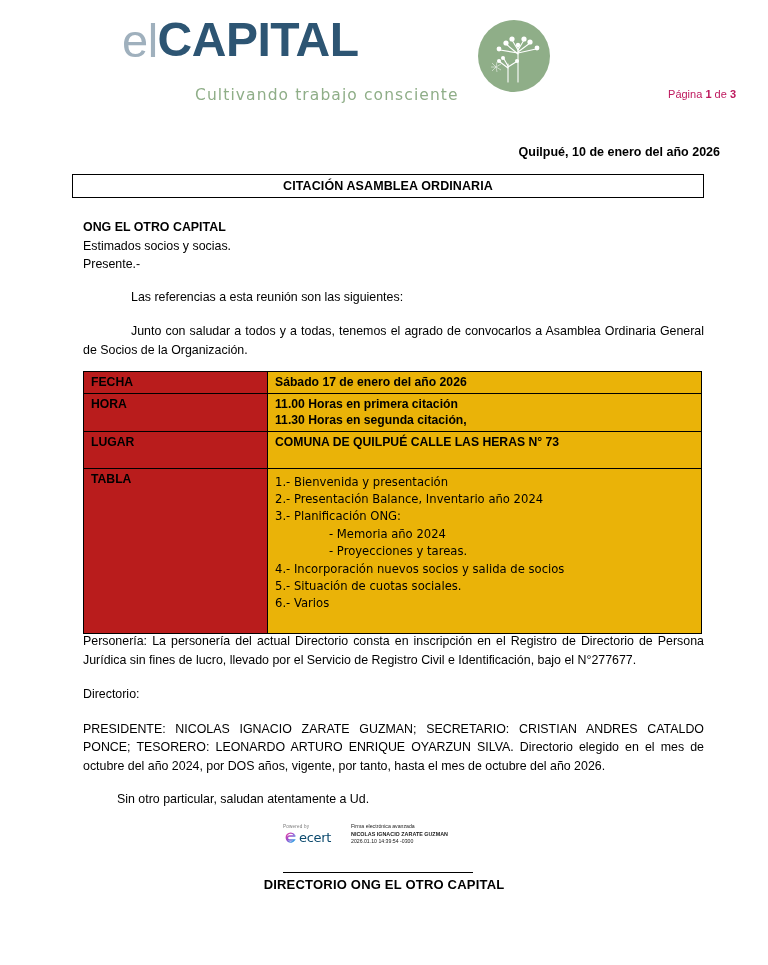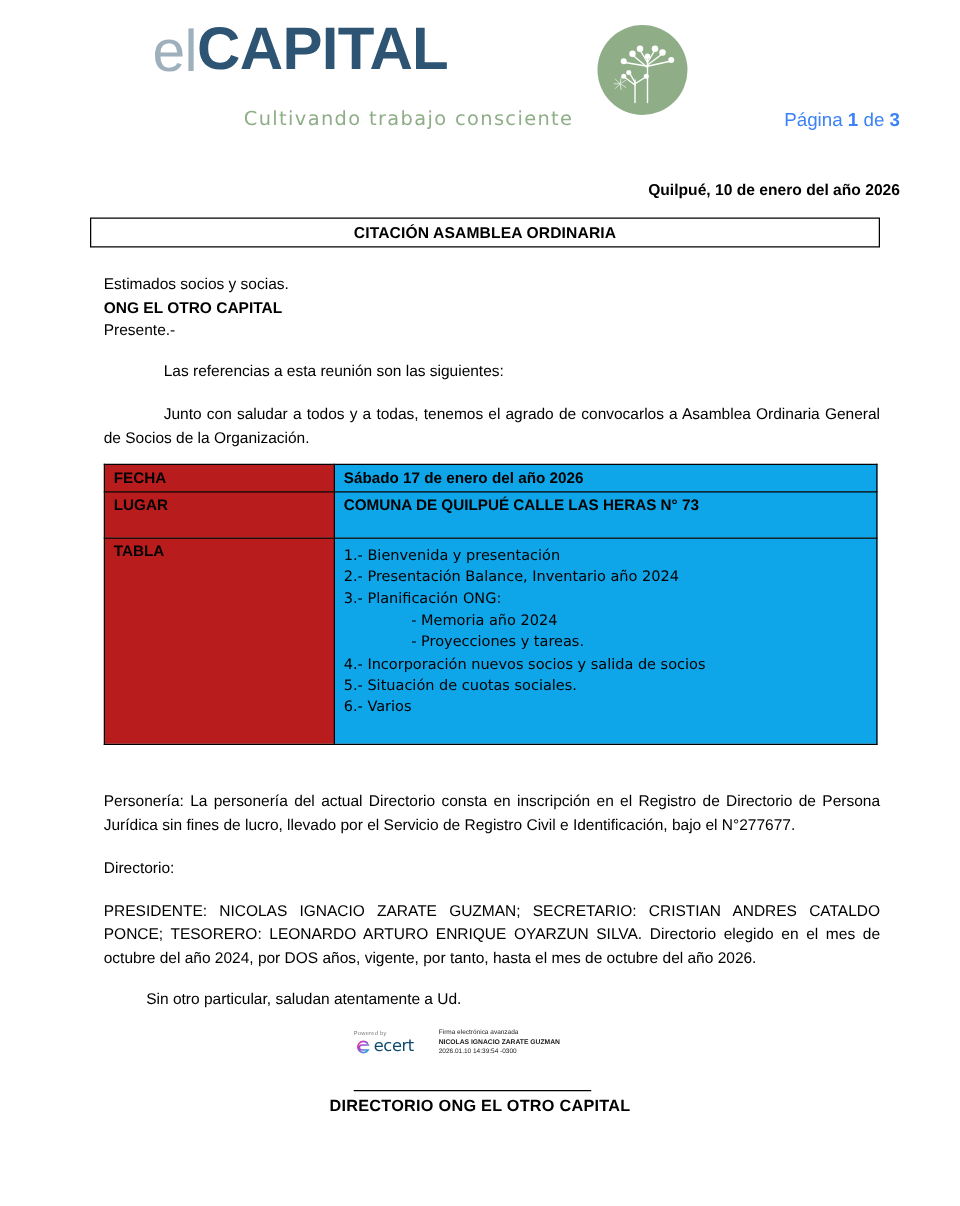--- a/index.html
+++ b/index.html
@@ -71,24 +71,24 @@
     left: 195px;
     top: 86px;
     font-size: 15.5px;
     letter-spacing: 1.1px;
     color: #8fae88;
     font-family: "DejaVu Sans", sans-serif;
     white-space: nowrap;
   }
   .page-number {
     position: absolute;
-    right: 48px;
+    right: 32px;
     top: 88px;
-    font-size: 15px;
-    color: #3b82f6;
+    font-size: 11px;
+    color: #be185d;
     white-space: nowrap;
   }
   .page-number b { font-weight: 700; }
 
   
   .date-line {
     position: absolute;
     right: 48px;
     top: 145px;
     font-size: 12.5px;
@@ -150,21 +150,21 @@
     padding: 2px 6px 2px 7px;
     font-size: 12.2px;
     line-height: 16.5px;
   }
   .info-table td.label {
     width: 170px;
     background: #b91c1c;
     font-weight: 700;
   }
   .info-table td.value {
-    background: #0ea5e9;
+    background: #eab308;
     font-weight: 700;
   }
   td.value.row-lugar { height: 32px; }
   td.label.row-tabla-label { height: 160px; }
 
   .agenda {
     font-family: "DejaVu Sans", sans-serif;
     font-weight: 400;
     font-size: 11.6px;
     line-height: 17.4px;
@@ -299,34 +299,41 @@
     </div>
   </div>
 
   <div class="date-line">Quilpué, 10 de enero del año 2026</div>
 
   <div class="title-box">
     <span class="t">CITACIÓN ASAMBLEA ORDINARIA</span>
   </div>
 
   <div class="body-area">
+    <div class="salutation-line bold">ONG EL OTRO CAPITAL</div>
     <div class="salutation-line">Estimados socios y socias.</div>
-    <div class="salutation-line bold">ONG EL OTRO CAPITAL</div>
     <div class="salutation-line">Presente.-</div>
 
     <div class="para nogap"><span class="indent"></span><span>Las referencias a esta reunión son las siguientes:</span></div>
 
     <div class="para"><span class="indent"></span><span>Junto con saludar a todos y a todas, tenemos el agrado de convocarlos a Asamblea Ordinaria General de Socios de la Organización.</span></div>
   </div>
 
   <table class="info-table">
     <tbody>
       <tr>
         <td class="label">FECHA</td>
         <td class="value">Sábado 17 de enero del año 2026</td>
+      </tr>
+      <tr>
+        <td class="label">HORA</td>
+        <td class="value">
+          <div>11.00 Horas en primera citación</div>
+          <div>11.30 Horas en segunda citación,</div>
+        </td>
       </tr>
       <tr>
         <td class="label">LUGAR</td>
         <td class="value row-lugar">COMUNA DE QUILPUÉ CALLE LAS HERAS N° 73</td>
       </tr>
       <tr>
         <td class="label row-tabla-label">TABLA</td>
         <td class="value">
           <div class="agenda">
             <div class="ln">1.- Bienvenida y presentación</div>

